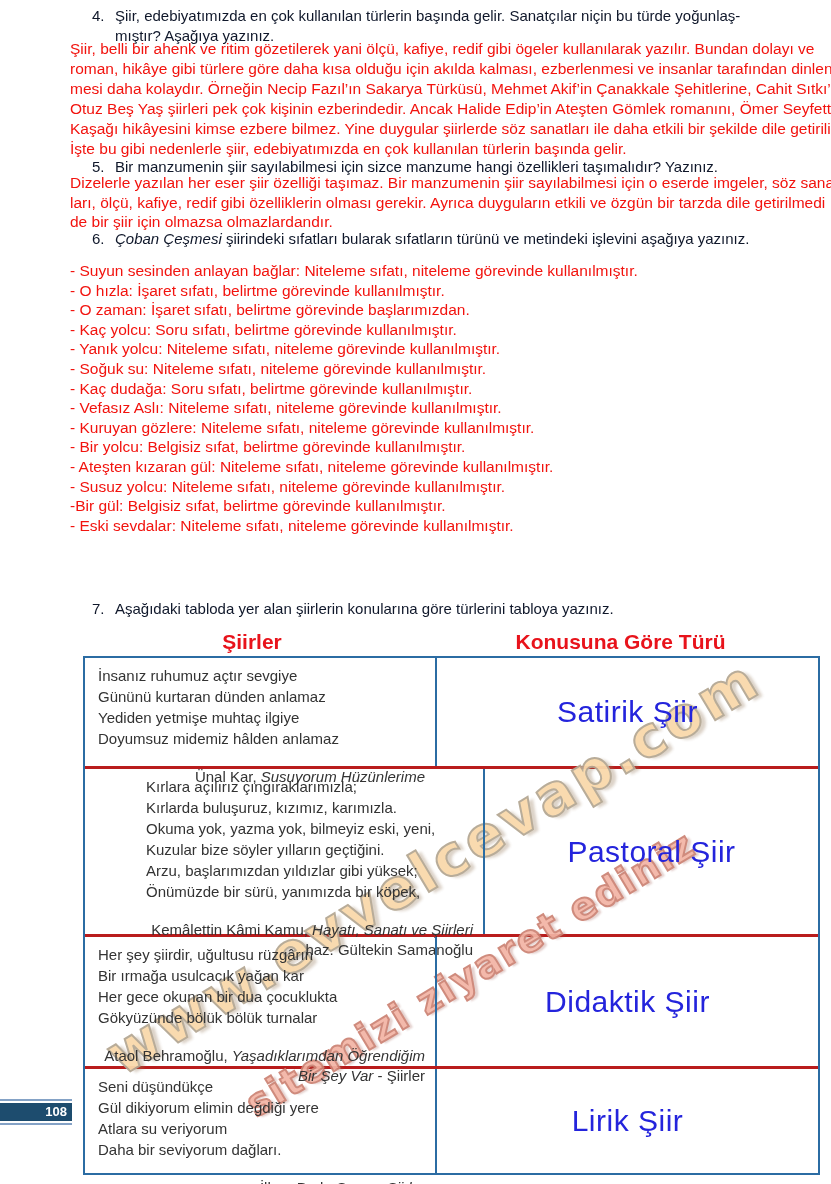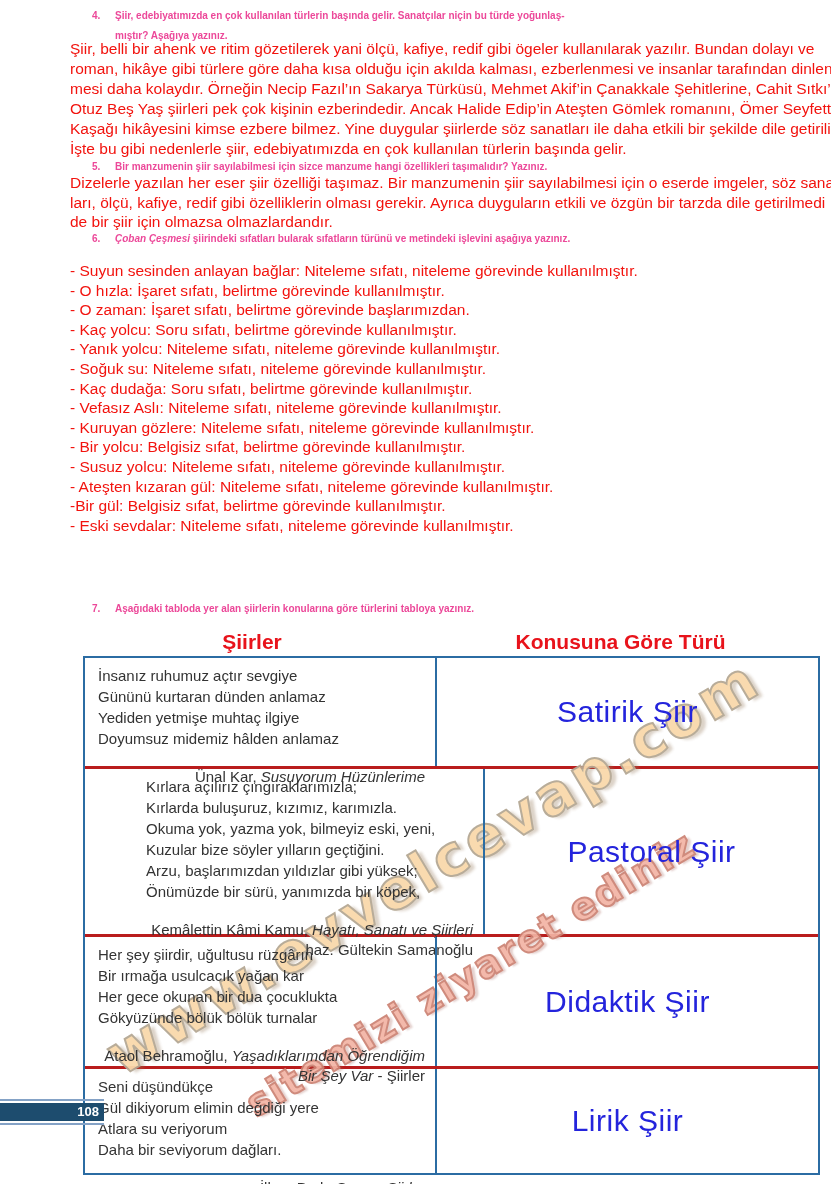--- a/index.html
+++ b/index.html
@@ -1,21 +1,21 @@
 <!DOCTYPE html>
 <html><head>
 <meta charset="utf-8">
 <style>
   html,body{margin:0;padding:0;background:#fff;}
   .page{
     position:relative;width:831px;height:1184px;background:#ffffff;overflow:hidden;
     font-family:"Liberation Sans",sans-serif;color:#1a1a1a;
   }
   
-  .question{position:absolute;font-weight:bold;font-size:10px;line-height:20px;color:#ec4899;white-space:nowrap;}
+  .question{position:absolute;font-weight:normal;font-size:15px;line-height:20px;color:#0f172a;white-space:nowrap;}
   .qnum{display:inline-block;width:23px;}
   .qindent{padding-left:23px;}
   
   .red-lines{position:absolute;color:#f2130e;font-size:15.5px;white-space:nowrap;}
   .red-lines .rline{height:20px;line-height:20px;}
   #answer5 .rline{height:19.7px;line-height:19.7px;}
   #adjective-list .rline{height:19.6px;line-height:19.6px;}
   
   .thead{position:absolute;left:75px;top:630px;width:737px;display:flex;font-weight:bold;font-size:21px;color:#e8131b;}
   .thead .hleft{width:354px;text-align:center;}
@@ -38,21 +38,21 @@
   
   .wm{position:absolute;z-index:2;font-weight:bold;transform-origin:0 0;white-space:nowrap;
     font-family:"DejaVu Sans",sans-serif;pointer-events:none;}
   .wm-big{left:95px;top:1032px;transform:rotate(-31deg);font-size:56px;letter-spacing:4px;
     color:#f9d9ab;-webkit-text-stroke:2px #b5a894;
     text-shadow:4px 4px 3px rgba(150,120,90,0.35);opacity:0.95;}
   .wm-small{left:238px;top:1088px;transform:rotate(-31deg);font-size:38px;letter-spacing:2px;
     color:#f2b4a4;-webkit-text-stroke:2px #cc8273;
     text-shadow:3px 3px 2px rgba(160,90,80,0.3);opacity:0.92;}
   
-  .pagebadge{position:absolute;left:0;top:1099px;width:104px;z-index:4;}
+  .pagebadge{position:absolute;left:0;top:1099px;width:72px;z-index:4;}
   .badge-line{height:2px;background:#84a2c6;}
   .badge-bar{height:18px;background:#1d4c6e;color:#ffffff;font-weight:bold;font-size:13px;
     line-height:18px;text-align:right;padding-right:5px;margin:2px 0;}
   .italic{font-style:italic;}
 </style>
 </head>
 <body>
 
 <div class="page">
 
@@ -91,22 +91,22 @@
   <div class="rline">- Suyun sesinden anlayan bağlar: Niteleme sıfatı, niteleme görevinde kullanılmıştır.</div>
       <div class="rline">- O hızla: İşaret sıfatı, belirtme görevinde kullanılmıştır.</div>
       <div class="rline">- O zaman: İşaret sıfatı, belirtme görevinde başlarımızdan.</div>
       <div class="rline">- Kaç yolcu: Soru sıfatı, belirtme görevinde kullanılmıştır.</div>
       <div class="rline">- Yanık yolcu: Niteleme sıfatı, niteleme görevinde kullanılmıştır.</div>
       <div class="rline">- Soğuk su: Niteleme sıfatı, niteleme görevinde kullanılmıştır.</div>
       <div class="rline">- Kaç dudağa: Soru sıfatı, belirtme görevinde kullanılmıştır.</div>
       <div class="rline">- Vefasız Aslı: Niteleme sıfatı, niteleme görevinde kullanılmıştır.</div>
       <div class="rline">- Kuruyan gözlere: Niteleme sıfatı, niteleme görevinde kullanılmıştır.</div>
       <div class="rline">- Bir yolcu: Belgisiz sıfat, belirtme görevinde kullanılmıştır.</div>
+      <div class="rline">- Ateşten kızaran gül: Niteleme sıfatı, niteleme görevinde kullanılmıştır.</div>
       <div class="rline">- Susuz yolcu: Niteleme sıfatı, niteleme görevinde kullanılmıştır.</div>
-      <div class="rline">- Ateşten kızaran gül: Niteleme sıfatı, niteleme görevinde kullanılmıştır.</div>
       <div class="rline">-Bir gül: Belgisiz sıfat, belirtme görevinde kullanılmıştır.</div>
       <div class="rline">- Eski sevdalar: Niteleme sıfatı, niteleme görevinde kullanılmıştır.</div>
     </div>
 
   <div class="question" style="left:92px;top:599px;">
     <span class="qnum">7.</span><span>Aşağıdaki tabloda yer alan şiirlerin konularına göre türlerini tabloya yazınız.</span>
   </div>
 
   <div class="thead">
     <div class="hleft">Şiirler</div>

